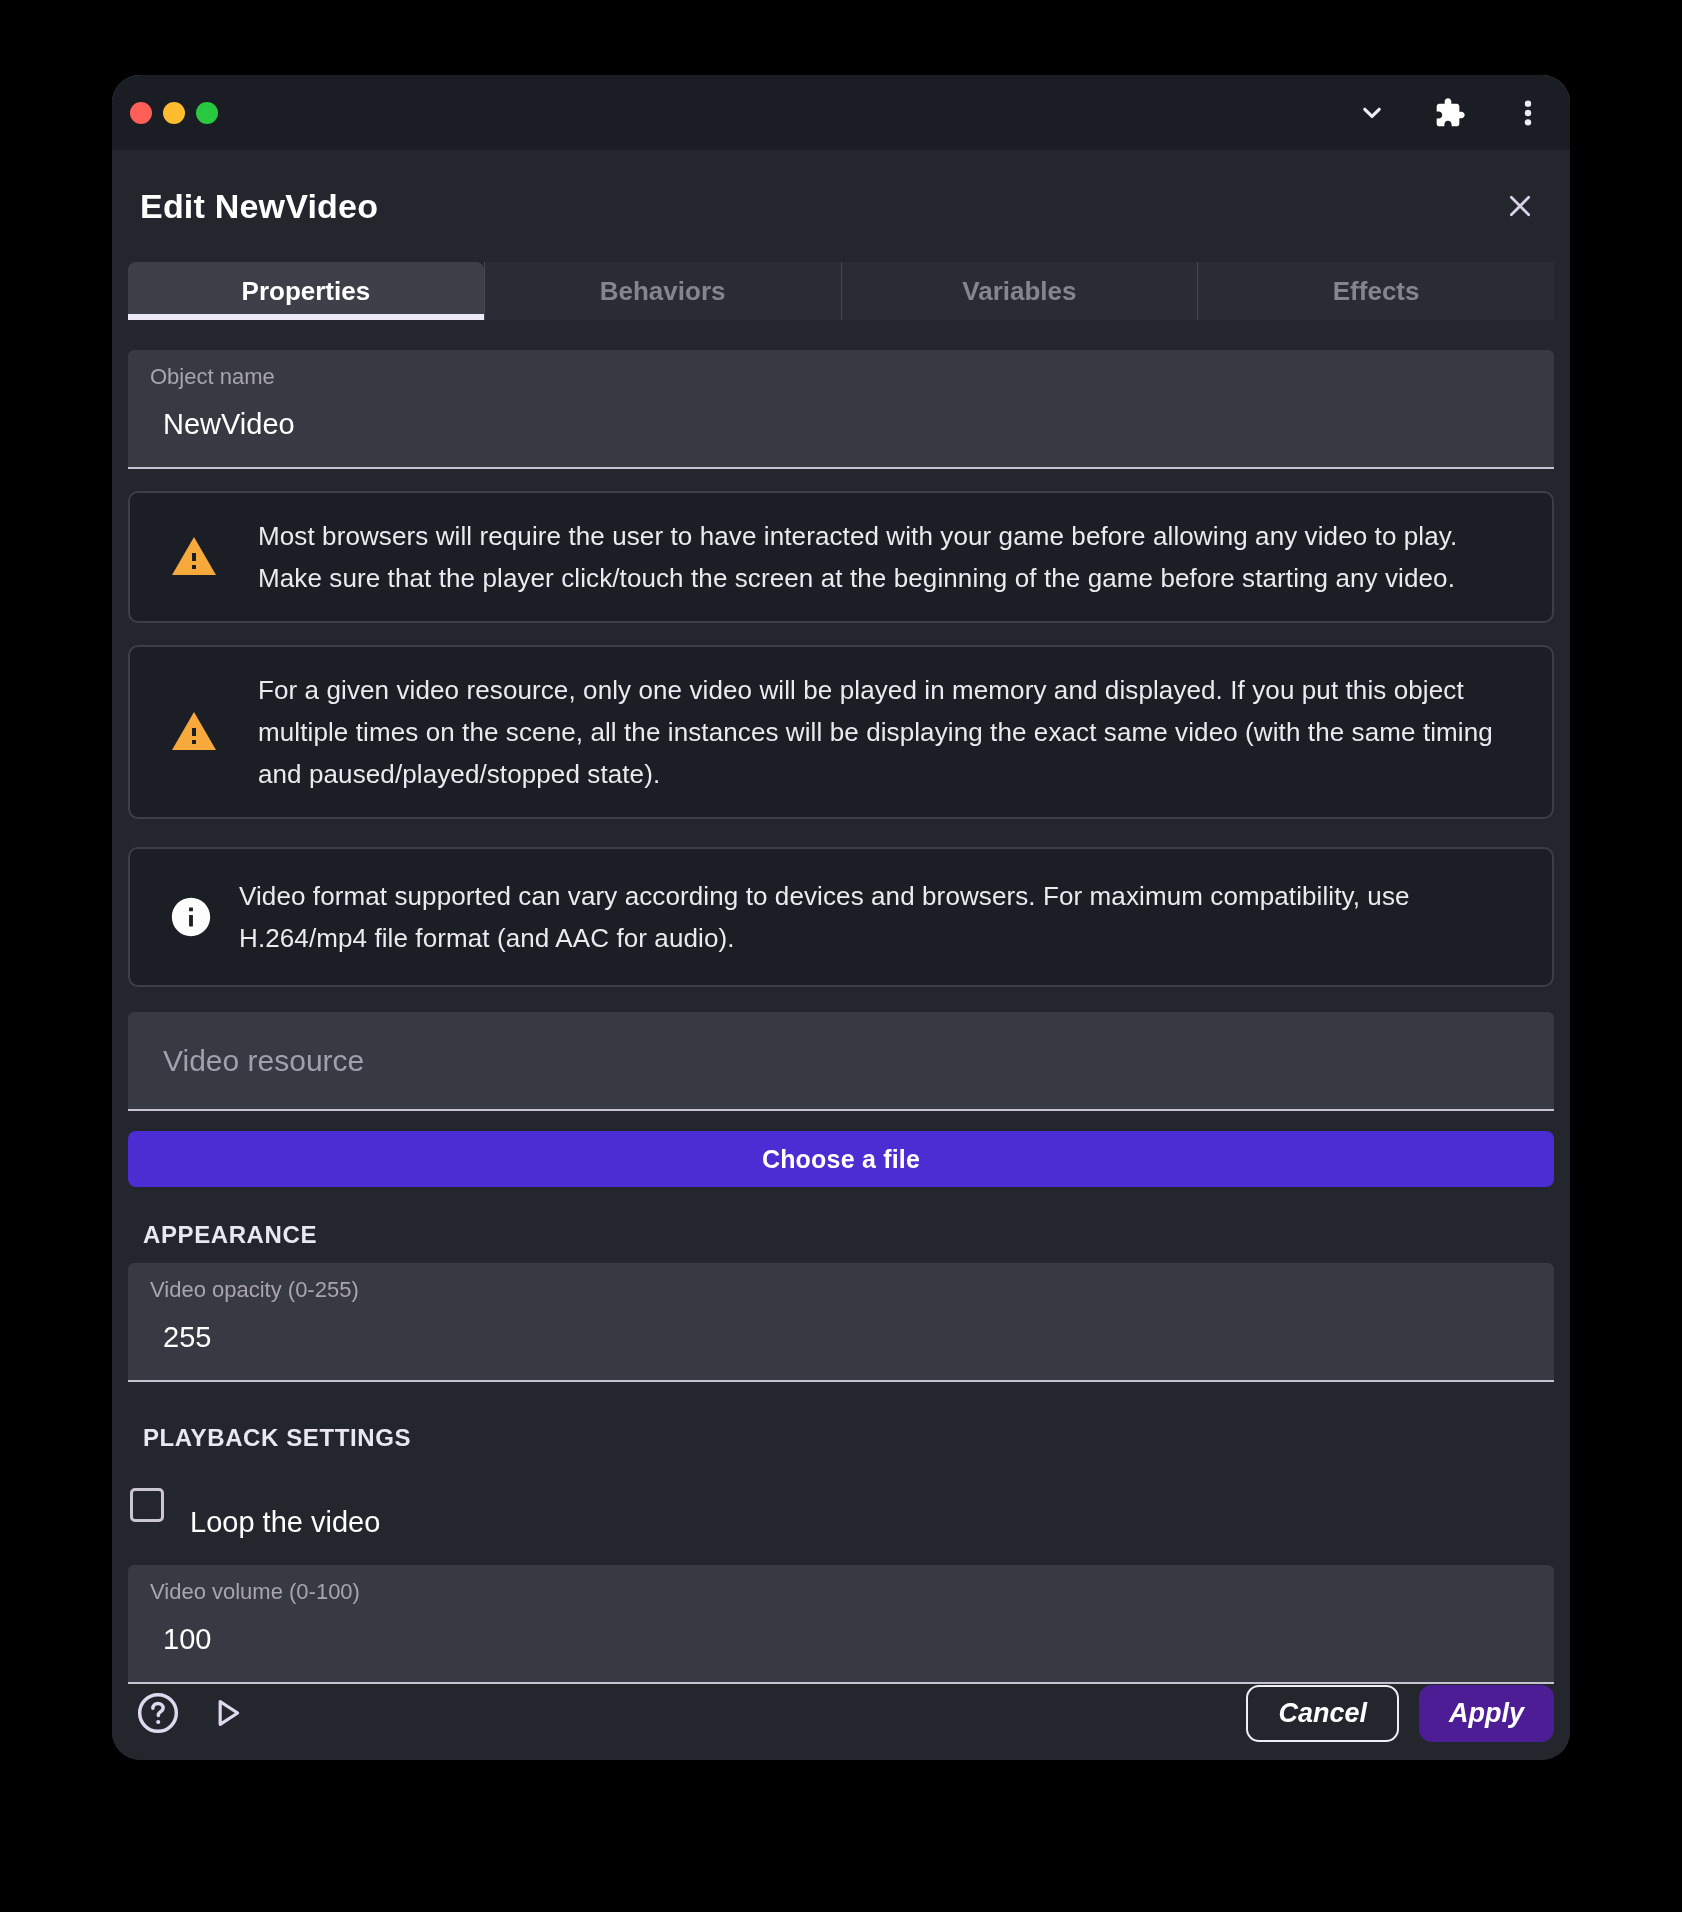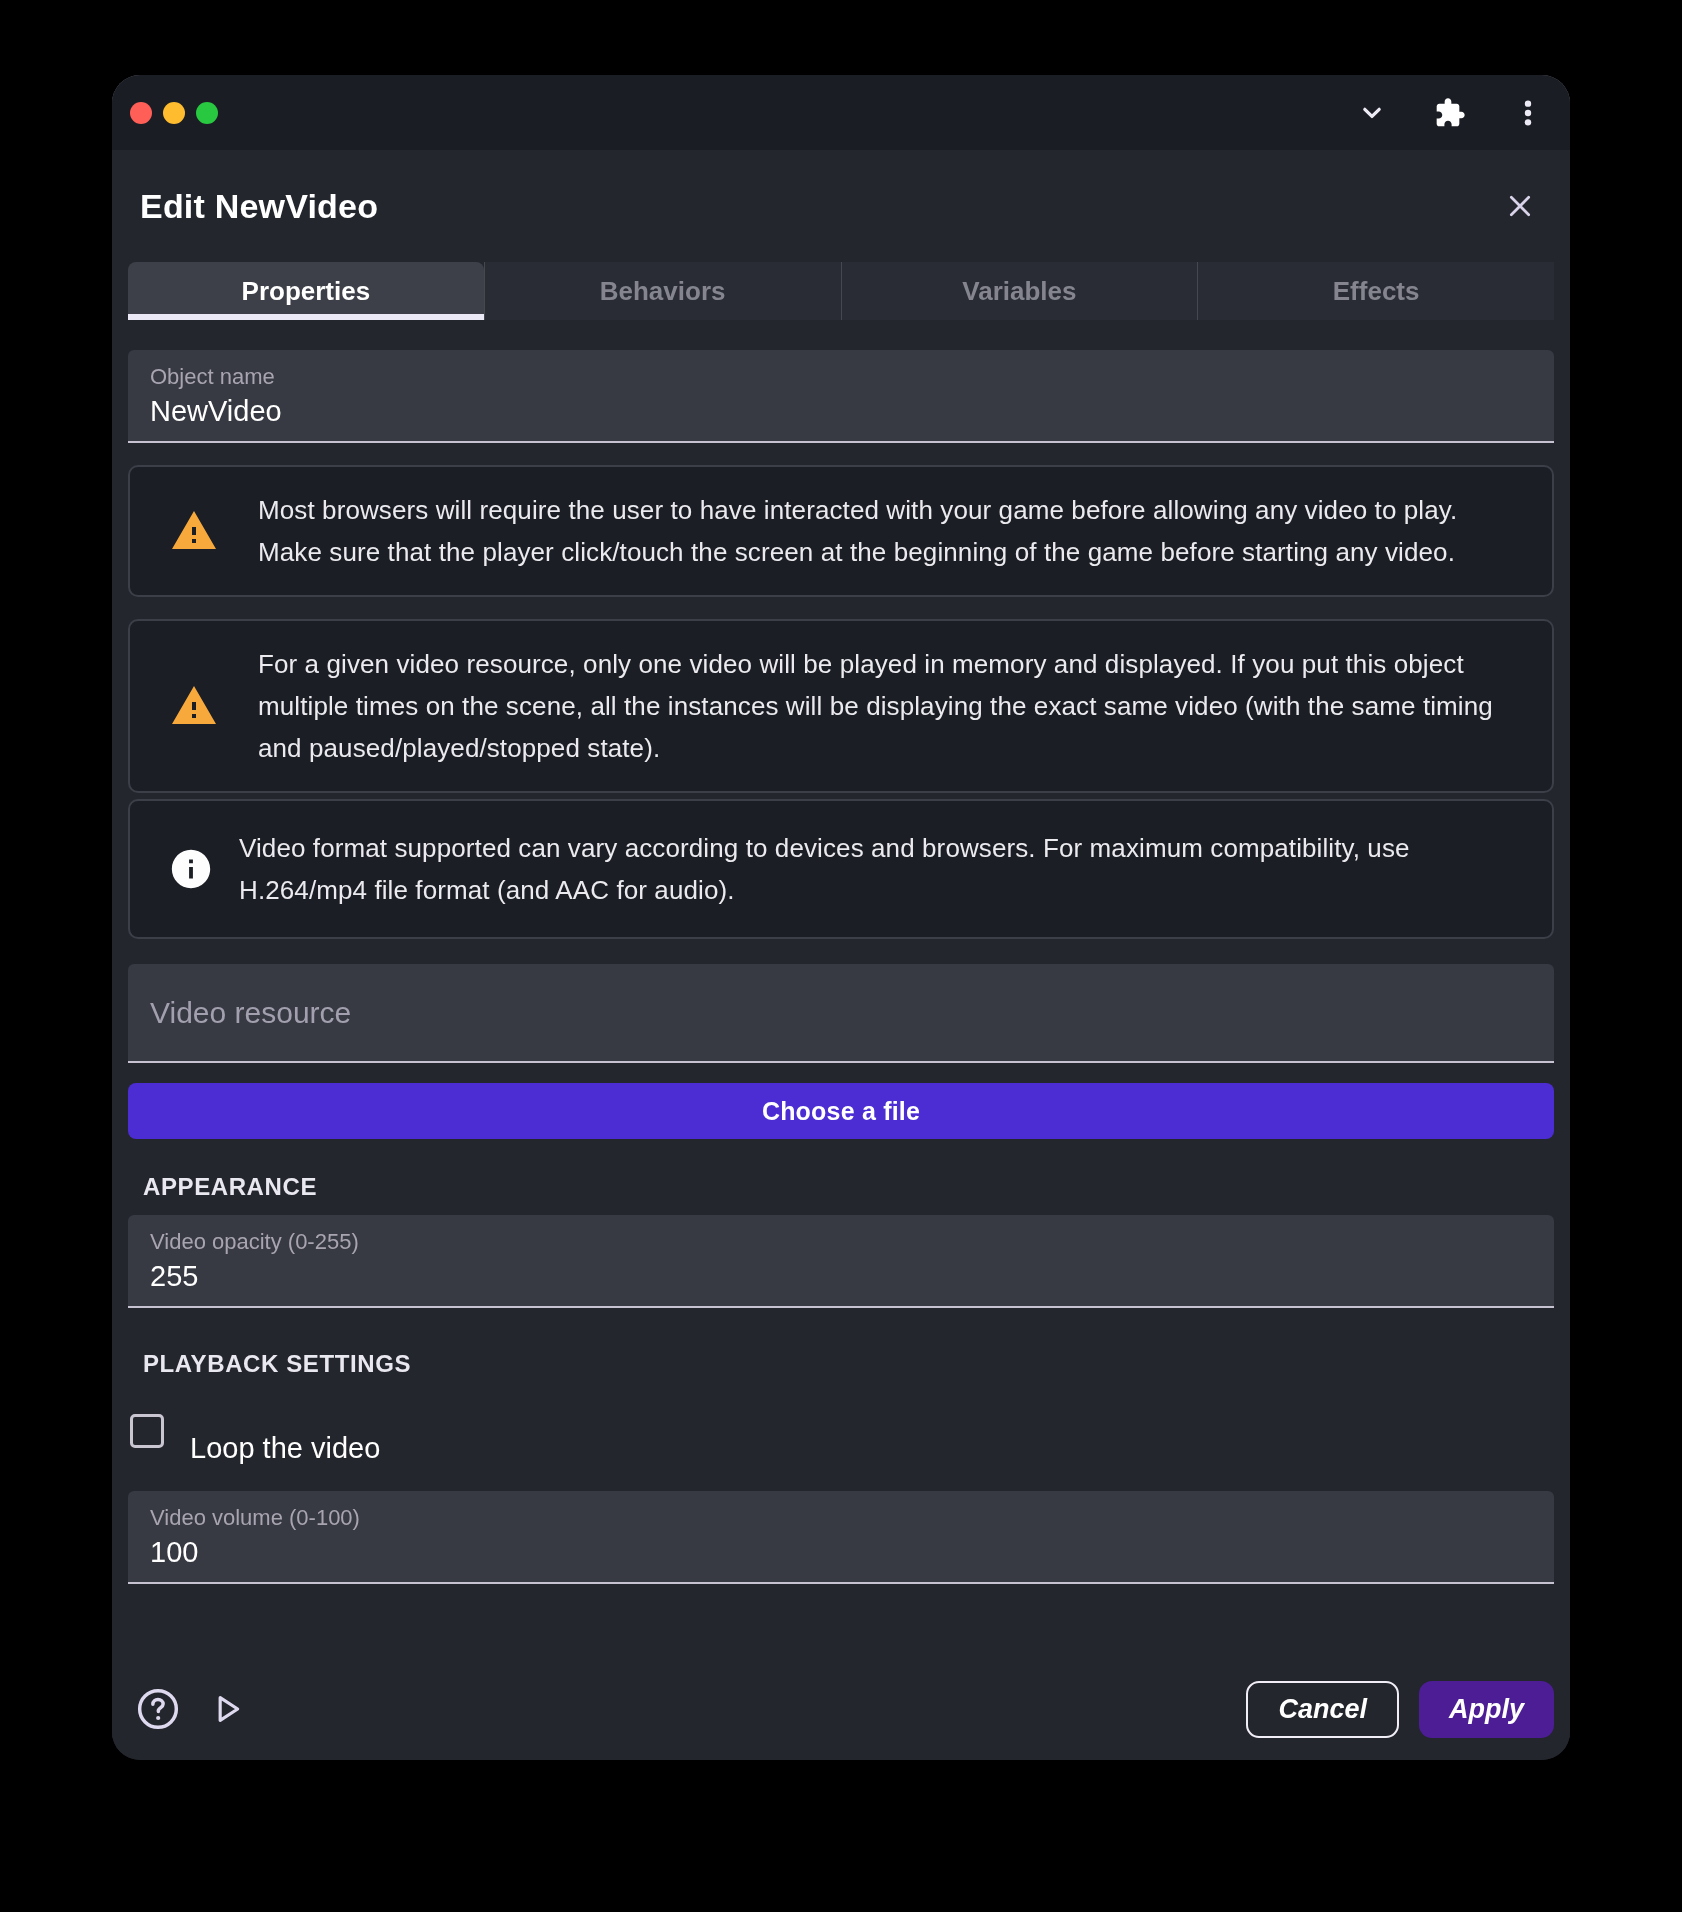--- a/index.html
+++ b/index.html
@@ -72,21 +72,21 @@
     border-radius:6px 6px 0 0;
     border-bottom:2px solid #c6c2d2;
     padding:13px 22px 10px 22px;
     box-sizing:border-box;
   }
   .field-label{
     color:#a8a5b1;font-size:22px;line-height:28px;display:block;
   }
   .field input{
     width:100%;background:transparent;border:none;outline:none;
-    color:#ffffff;font-size:29px;line-height:40px;padding:0;margin:0;
+    color:#ffffff;font-size:29px;line-height:40px;padding:0;margin:13px;
     font-family:inherit;
   }
   .field input::placeholder{color:#a29fae;opacity:1;}
   .field.single{
     display:flex;align-items:center;height:99px;padding-top:0;padding-bottom:0;
   }
   .field.single input{font-size:30px;}
   .mt-object{margin-top:30px;}
   
   .alert{
@@ -218,21 +218,21 @@
 
     <div class="alert">
       <span class="alert-icon">
         <svg width="52" height="48" viewBox="0 0 24 24">
             <path fill="#f7a93c" d="M1 21h22L12 2 1 21zm12-3h-2v-2h2v2zm0-4h-2v-4h2v4z"></path>
           </svg>
       </span>
       <span class="alert-text">For a given video resource, only one video will be played in memory and displayed. If you put this object multiple times on the scene, all the instances will be displaying the exact same video (with the same timing and paused/played/stopped state).</span>
     </div>
 
-    <div class="alert" style="margin-top:6px; padding-top:26px; padding-bottom:26px;gap:25px;">
+    <div class="alert" style="margin-top:28px; padding-top:26px; padding-bottom:26px;gap:25px;">
       <span class="alert-icon">
         <svg width="46" height="46" viewBox="0 0 24 24">
             <path fill="#fdfdfd" d="M12 2C6.48 2 2 6.48 2 12s4.48 10 10 10 10-4.48 10-10S17.52 2 12 2zm1 15h-2v-6h2v6zm0-8h-2V7h2v2z"></path>
           </svg>
       </span>
       <span class="alert-text">Video format supported can vary according to devices and browsers. For maximum compatibility, use H.264/mp4 file format (and AAC for audio).</span>
     </div>
 
     <div class="field single mt-resource">
       <input type="text" placeholder="Video resource" style="">

